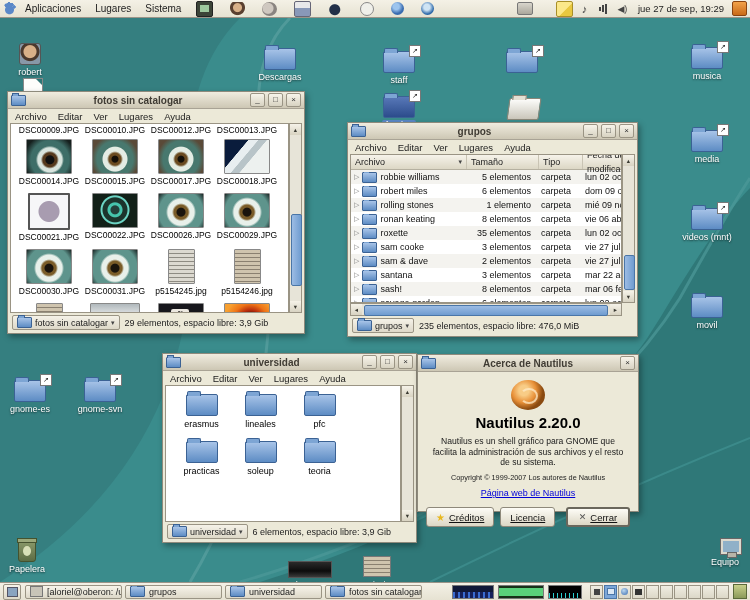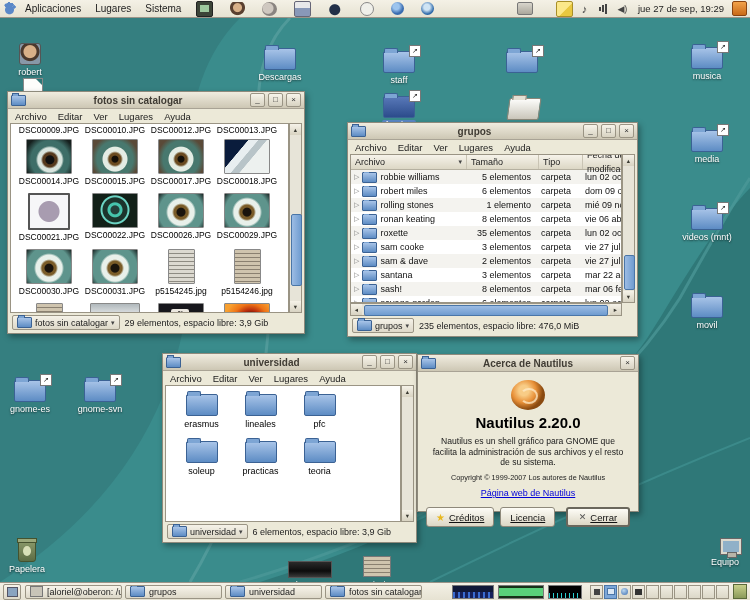--- a/index.html
+++ b/index.html
@@ -587,25 +587,25 @@
           <div class="ucell">
             <div class="ig i-folder"></div>
             <div class="dlabel2">lineales</div>
           </div>
           <div class="ucell">
             <div class="ig i-folder"></div>
             <div class="dlabel2">pfc</div>
           </div>
           <div class="ucell">
             <div class="ig i-folder"></div>
-            <div class="dlabel2">soleup</div>
+            <div class="dlabel2">practicas</div>
           </div>
           <div class="ucell">
             <div class="ig i-folder"></div>
-            <div class="dlabel2">practicas</div>
+            <div class="dlabel2">soleup</div>
           </div>
           <div class="ucell">
             <div class="ig i-folder"></div>
             <div class="dlabel2">teoria</div>
           </div>
         </div>
     </div>
     <div class="sb-v" style="right:2px;top:31px;bottom:20px;">
       <div class="sb-btn" style="top:0;left:0;">▴</div>
       <div class="sb-btn" style="bottom:0;left:0;">▾</div>

